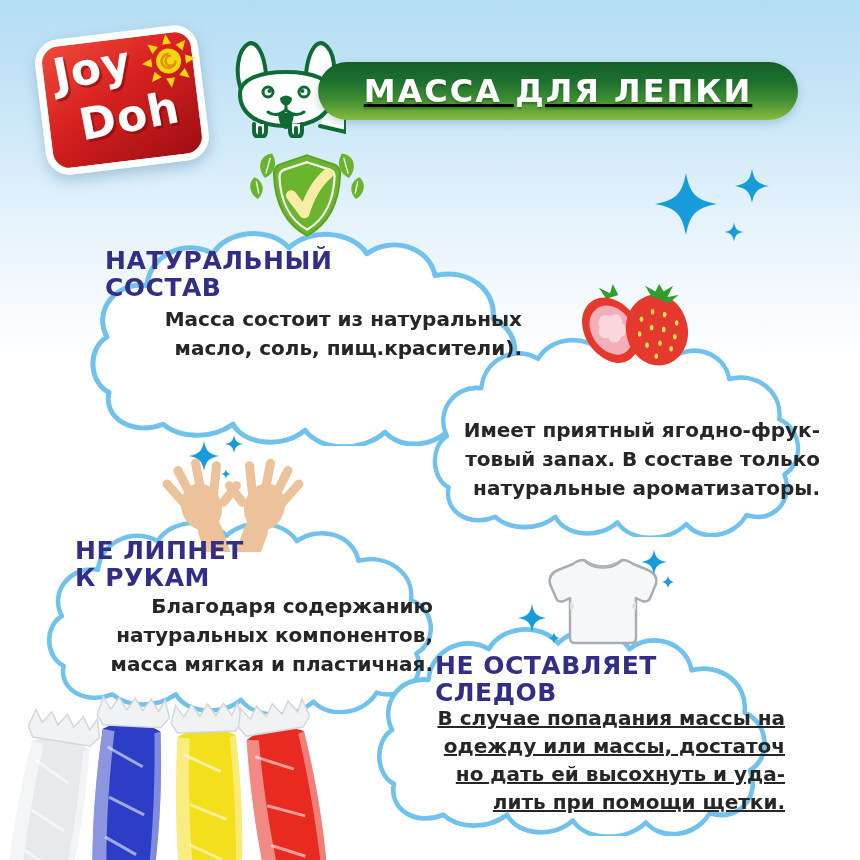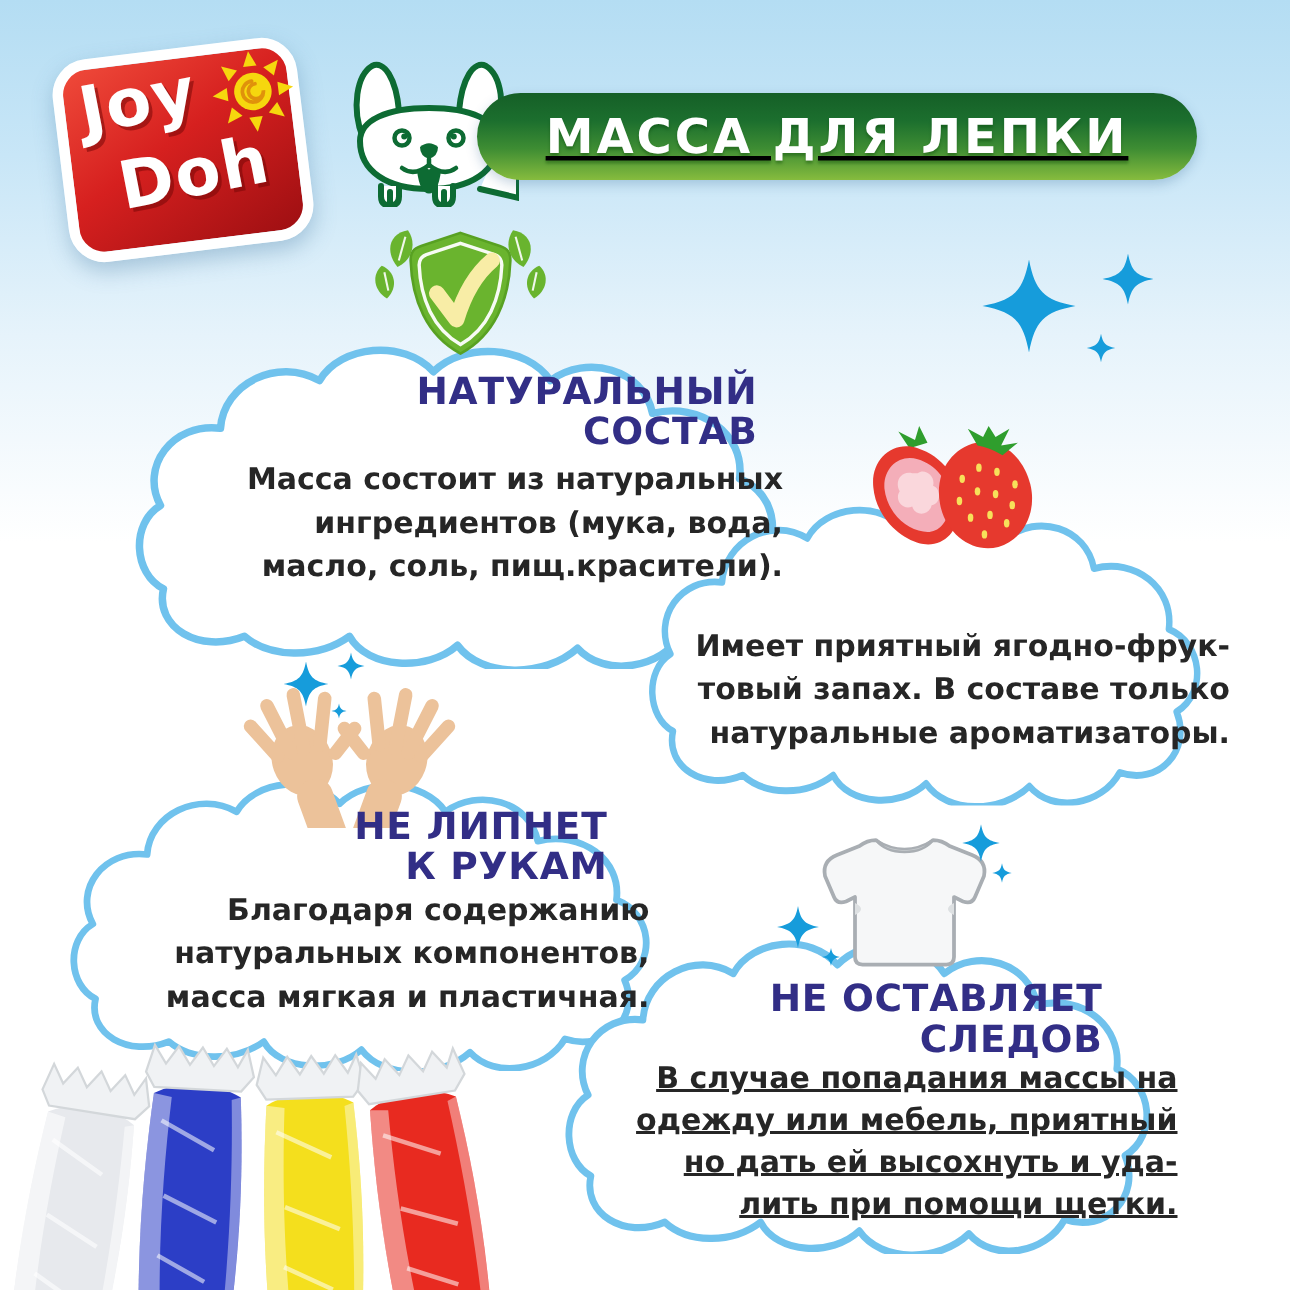--- a/index.html
+++ b/index.html
@@ -29,21 +29,21 @@
   }
   .banner-title{
     width:100%;height:100%;display:flex;align-items:center;justify-content:center;
     color:#fff;font-weight:800;font-size:32px;letter-spacing:2px;
     text-shadow:0 2px 2px rgba(0,60,0,.35);
   }
   .dog{left:226px;top:38px;width:120px;height:100px;z-index:5;}
   
   .cloud{z-index:1;}
   .cloud svg{position:absolute;left:0;top:0;width:100%;height:100%;}
-  .card-title{z-index:3;text-align:right;color:#322e86;font-weight:800;
+  .card-title{z-index:3;text-align:left;color:#322e86;font-weight:800;
     font-size:25px;line-height:27px;letter-spacing:.5px;}
   .card-body{z-index:3;text-align:right;color:#262626;font-weight:700;
     font-size:20px;line-height:29px;}
   .card-body.tight{line-height:28px;text-decoration:underline;}
   .icon{z-index:2;}
   .packs{left:-8px;top:686px;width:376px;height:174px;z-index:6;}
   .sparkles-tr{left:642px;top:158px;width:130px;height:96px;z-index:2;}
 </style>
 </head>
 <body>
@@ -126,21 +126,20 @@
     <path d="M70,6 L100,16 C106,18 108,21 108,27 C107,57 96,84 70,98 C44,84 33,57 32,27 C32,21 34,18 40,16 Z" fill="#6ab42e" stroke="#58a122" stroke-width="2"></path>
     <path d="M70,14 L96,22.5 C100,24 101.5,26.5 101.5,30.5 C100.5,56 91,79 70,91 C49,79 39.5,56 38.5,30.5 C38.5,26.5 40,24 44,22.5 Z" fill="none" stroke="#ffffff" stroke-width="2.6" opacity=".95"></path>
     <path d="M52,52 L67,72 C73,52 82,37 94,27" fill="none" stroke="#f8eda6" stroke-width="12" stroke-linecap="round" stroke-linejoin="round"></path>
   </svg>
   <div class="abs card-title" style="left:105px;top:247px;width:400px">
     <div>НАТУРАЛЬНЫЙ</div>
     <div>СОСТАВ</div>
   </div>
   <div class="abs card-body" style="left:88px;top:305px;width:434px">
     <div>Масса состоит из натуральных</div>
-    <div>ингредиентов (мука, вода,</div>
     <div>масло, соль, пищ.красители).</div>
   </div>
 
   <div class="abs cloud" style="left:428px;top:335px;width:396px;height:202px">
     <svg viewBox="0 0 460 220" preserveAspectRatio="none">
       <path d="M78,198 C48,210 18,192 24,166 C4,156 2,122 22,110 C8,84 30,54 62,58 C64,28 100,10 128,26 C142,2 184,-2 204,20 C224,0 266,2 282,26 C306,8 344,18 350,48 C382,40 412,62 408,92 C434,102 438,138 414,152 C426,180 400,206 370,196 C356,220 318,226 300,206 C278,226 236,226 220,204 C200,222 160,220 148,198 C126,214 94,212 78,198 Z" fill="#ffffff" stroke="#70c2ed" stroke-width="5" stroke-linejoin="round"></path>
     </svg>
   </div>
   <svg class="abs icon" style="left:572px;top:284px;width:126px;height:88px" viewBox="0 0 130 95">
     <path d="M34,16 L26,4 L38,10 L41,0 L47,12 Z" fill="#2f9e2d"></path>
@@ -227,21 +226,21 @@
       <path d="M0,-10 C1.3,-3.2 3.2,-1.3 10,0 C3.2,1.3 1.3,3.2 0,10 C-1.3,3.2 -3.2,1.3 -10,0 C-3.2,-1.3 -1.3,-3.2 0,-10 Z" transform="translate(14,72) scale(1.4)"></path>
       <path d="M0,-10 C1.3,-3.2 3.2,-1.3 10,0 C3.2,1.3 1.3,3.2 0,10 C-1.3,3.2 -3.2,1.3 -10,0 C-3.2,-1.3 -1.3,-3.2 0,-10 Z" transform="translate(36,92) scale(0.6)"></path>
     </g>
   </svg>
   <div class="abs card-title" style="left:435px;top:652px;width:300px">
     <div>НЕ ОСТАВЛЯЕТ</div>
     <div>СЛЕДОВ</div>
   </div>
   <div class="abs card-body tight" style="left:390px;top:704px;width:395px">
     <div>В случае попадания массы на</div>
-    <div>одежду или мебель, приятный</div>
+    <div>одежду или массы, достаточ</div>
     <div>но дать ей высохнуть и уда-</div>
     <div>лить при помощи щетки.</div>
   </div>
 
   <svg class="abs packs" viewBox="0 0 376 174">
     <g transform="translate(2,14) rotate(9 47 170)">
       <path d="M18,44 C14,90 12,140 16,200 L76,200 C81,140 80,92 76,44 C58,34 36,34 18,44 Z" fill="#e7e9ed"></path>
       <polygon points="12,30 17,12 25,24 33,12 41,24 49,12 57,24 65,12 73,24 79,12 84,30 76,40 18,40" fill="#f0f2f4" stroke="#d3d7da" stroke-width="1.5"></polygon>
       <path d="M18,44 C14,90 12,140 16,198 L30,198 C26,140 27,92 30,46 Z" fill="rgba(255,255,255,.55)"></path>
       <path d="M70,46 C73,92 74,140 71,196 L76,198 C81,140 80,92 76,44 Z" fill="rgba(255,255,255,.5)"></path>

